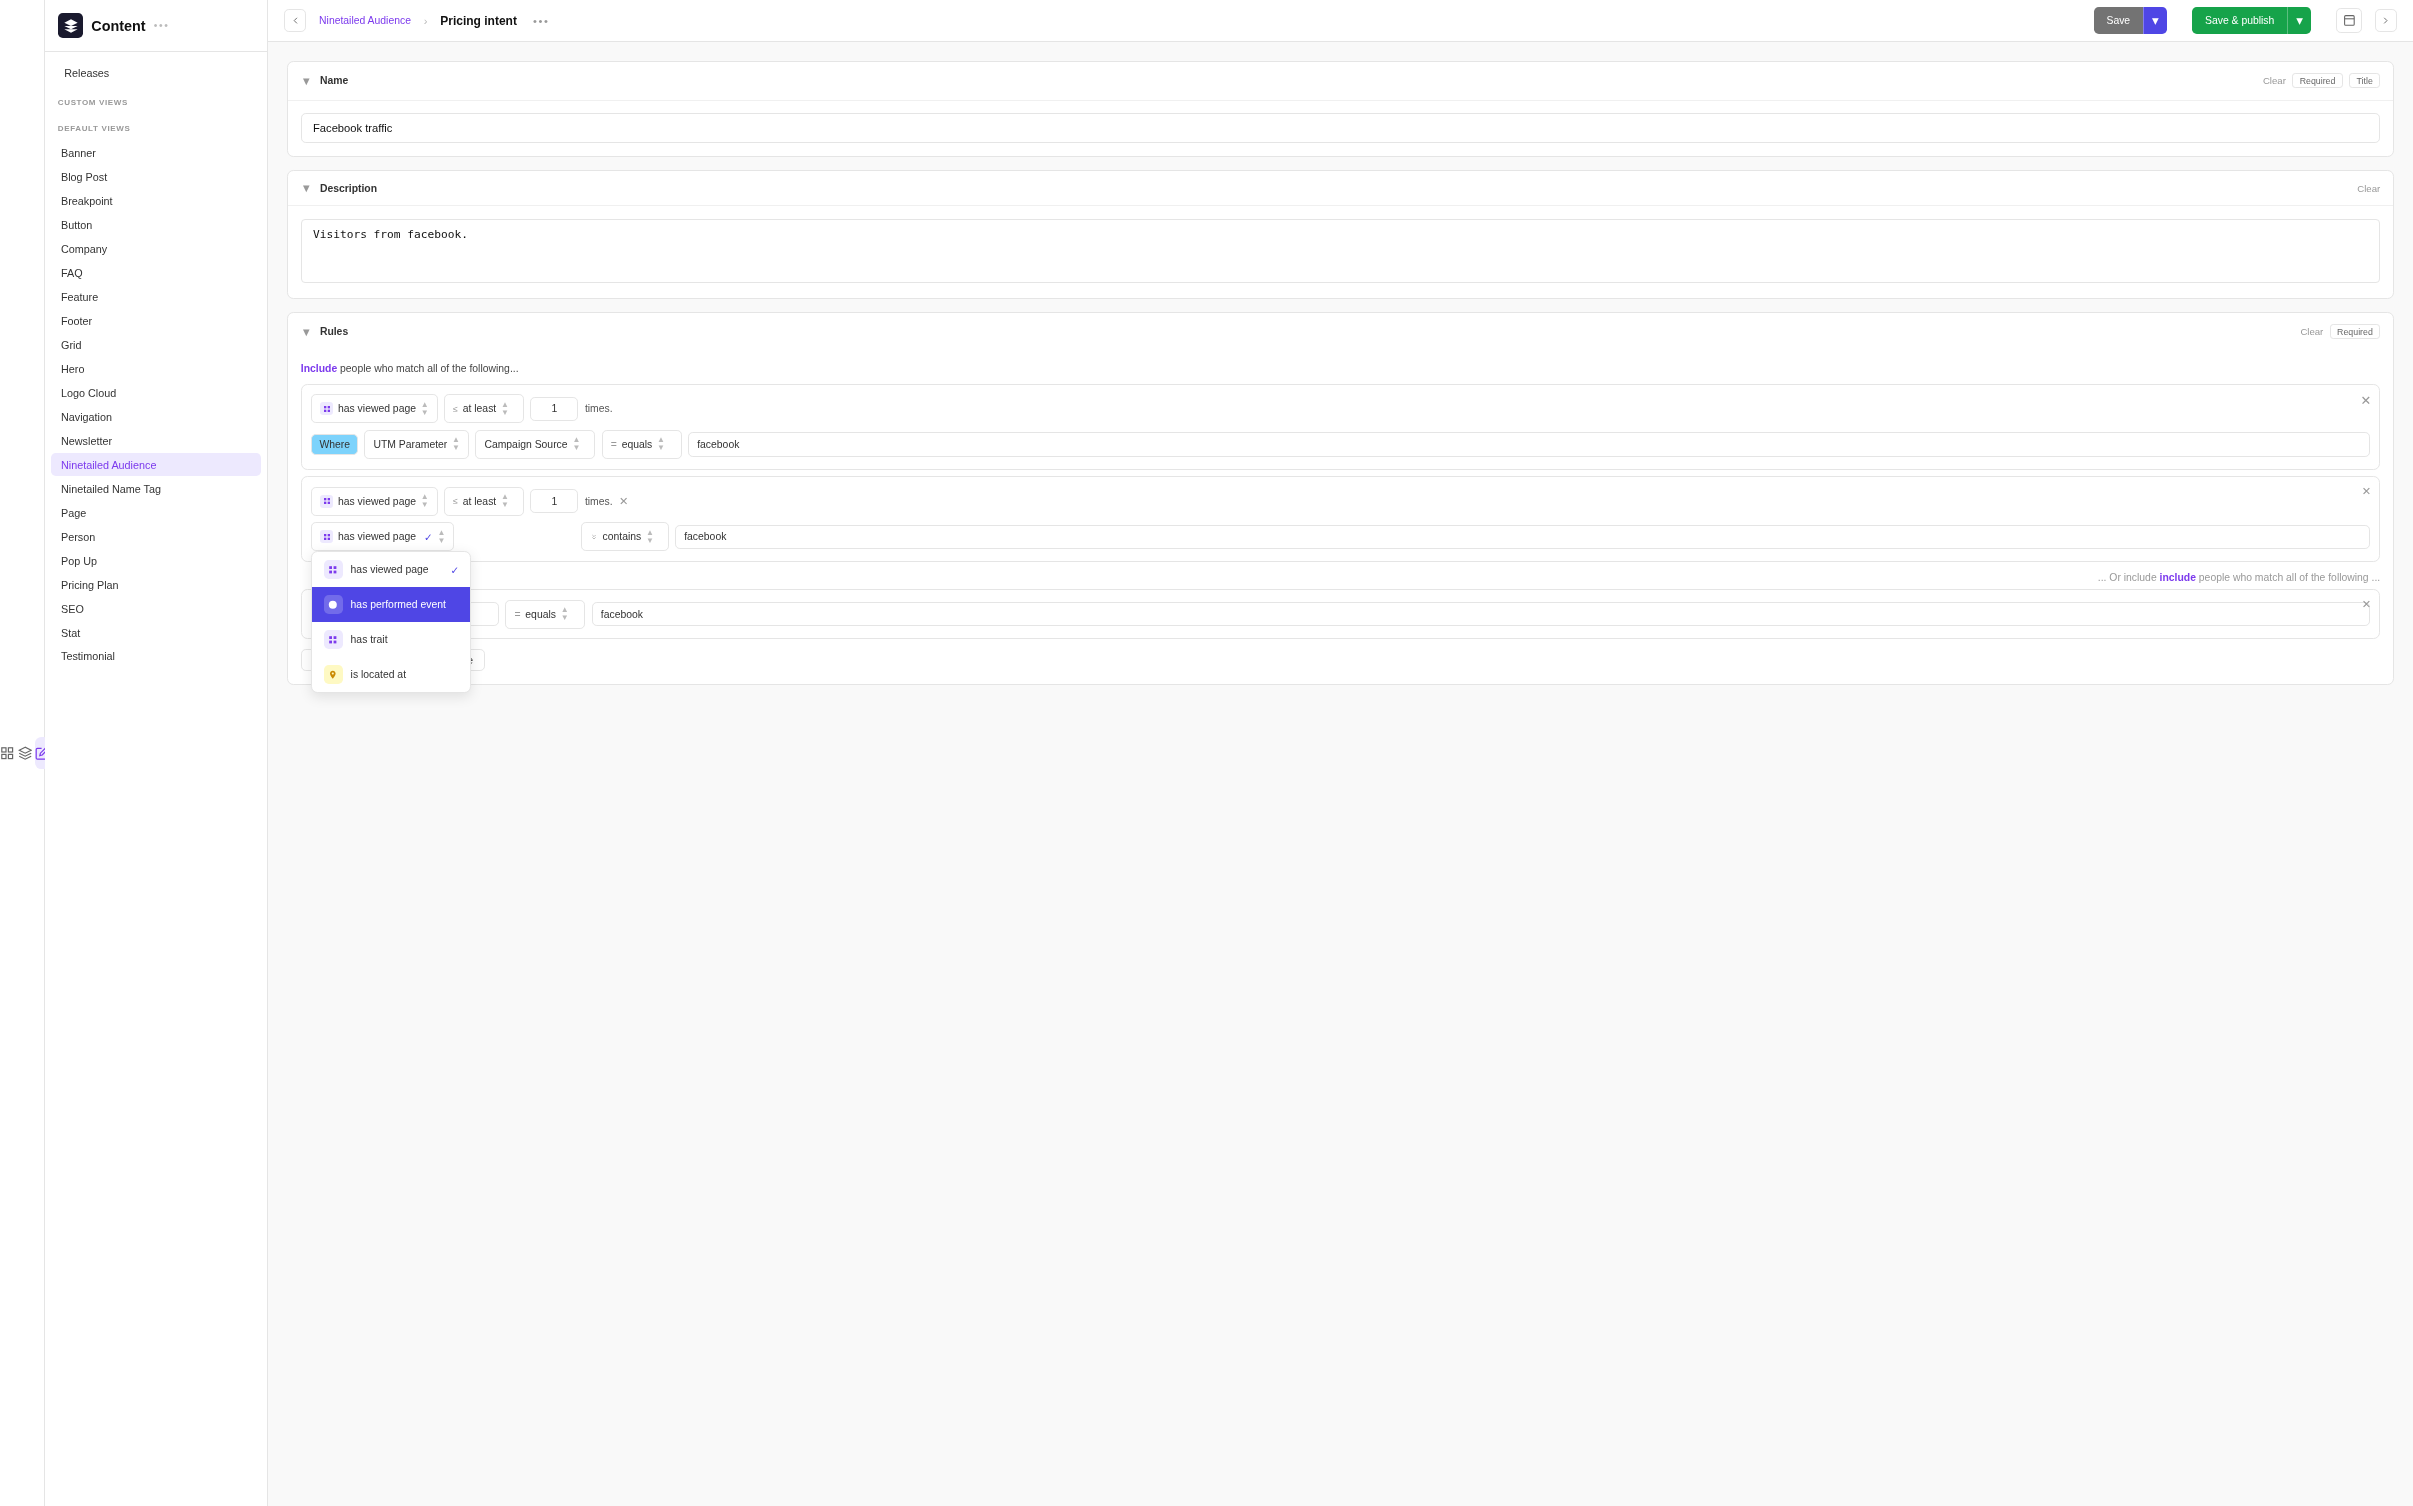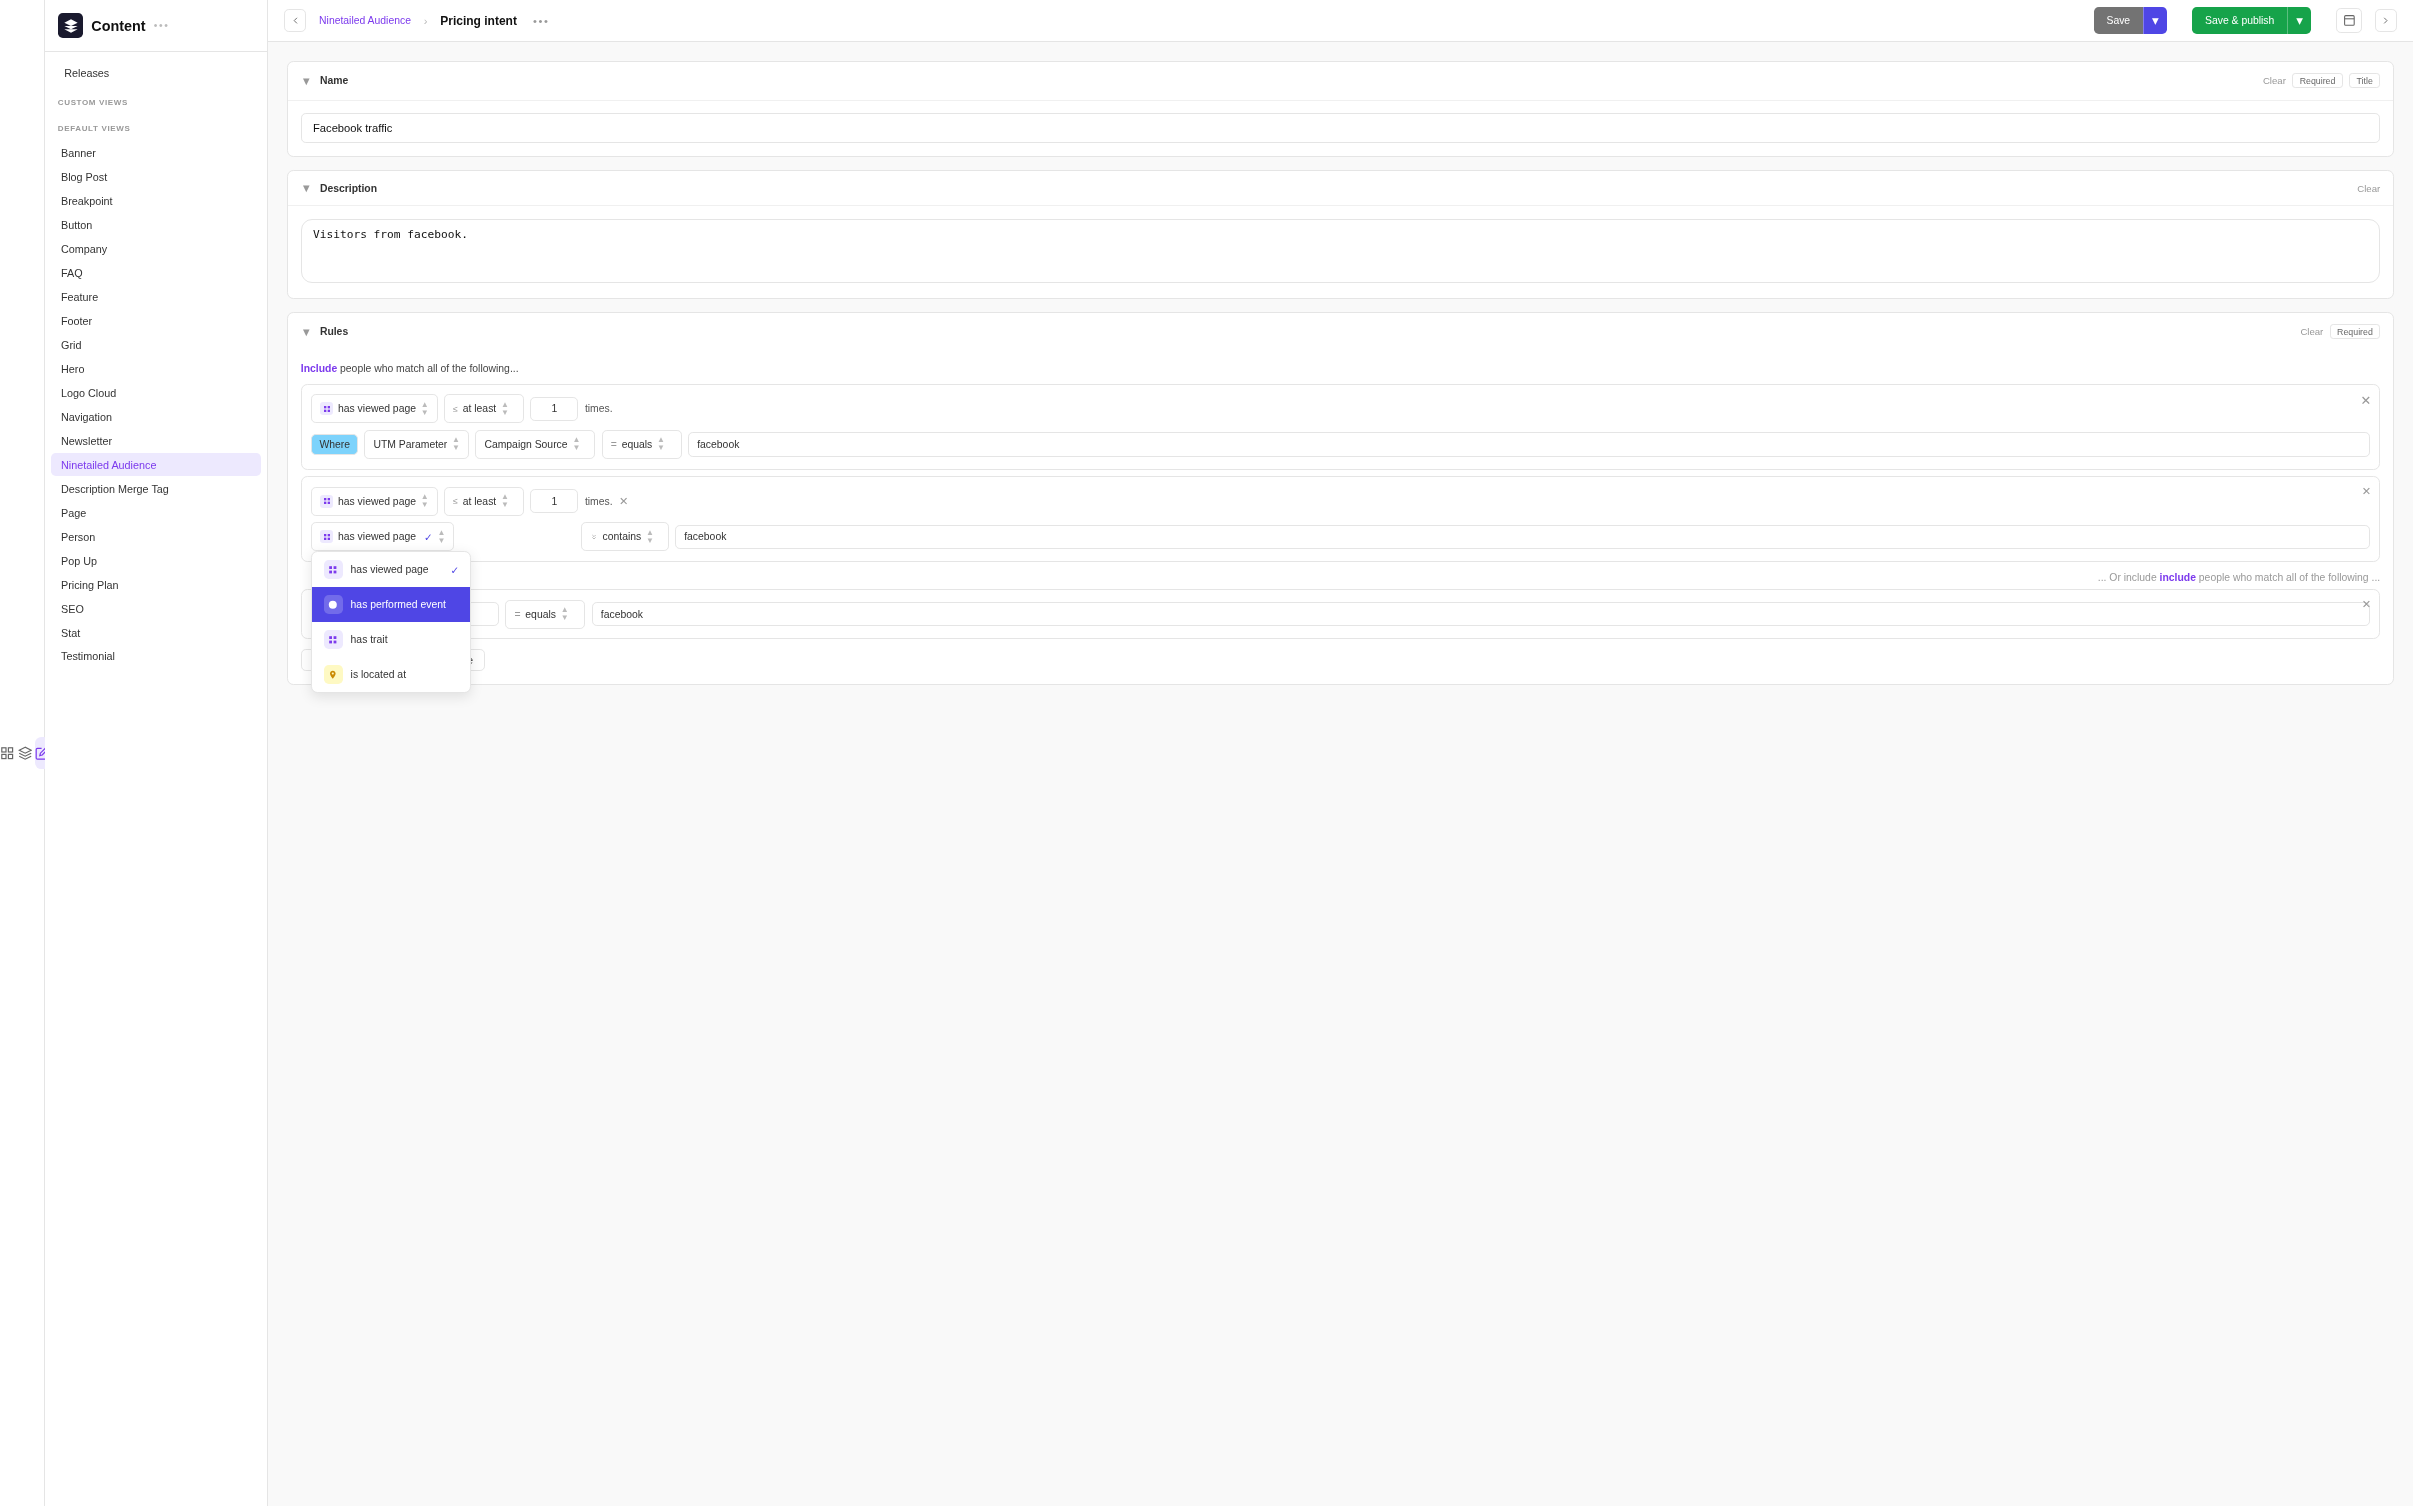--- a/index.html
+++ b/index.html
@@ -40,21 +40,21 @@
     .content-area { flex: 1; overflow-y: auto; padding: 19px; background: #f9f9f9; }
     .section-card { background: #fff; border: 0.8px solid #e5e5e5; border-radius: 6.4px; margin-bottom: 12.8px; }
     .section-header { display: flex; align-items: center; padding: 11.2px 12.8px; border-bottom: 0.8px solid #f0f0f0; }
     .section-arrow { color: #999; cursor: pointer; margin-right: 8px; }
     .section-label { font-size: 10.4px; font-weight: 600; color: #333; flex: 1; }
     .section-actions { display: flex; gap: 6.4px; align-items: center; }
     .action-link { color: #999; font-size: 9.6px; cursor: pointer; }
     .action-badge { border: 0.8px solid #e5e5e5; border-radius: 3.2px; padding: 1.6px 6.4px; font-size: 8.8px; color: #666; cursor: pointer; }
     .section-body { padding: 12.8px; }
     .text-input { width: 100%; border: 0.8px solid #e5e5e5; border-radius: 4.8px; padding: 8px 11.2px; font-size: 11.2px; color: #111; outline: none; }
-    .textarea-input { width: 100%; border: 0.8px solid #e5e5e5; border-radius: 11px; padding: 8px 11.2px; font-size: 11.2px; color: #111; outline: none; resize: none; min-height: 64px; }
+    .textarea-input { width: 100%; border: 0.8px solid #e5e5e5; border-radius: 4px; padding: 8px 11.2px; font-size: 11.2px; color: #111; outline: none; resize: none; min-height: 64px; }
 
     
     .rules-section { background: #fff; border: 0.8px solid #e5e5e5; border-radius: 6.4px; margin-bottom: 12.8px; }
     .rules-header { display: flex; align-items: center; padding: 11.2px 12.8px; }
     .rules-label { font-size: 10.4px; font-weight: 600; color: #333; flex: 1; }
     .rules-body { padding: 12.8px; }
     .include-text { font-size: 10.4px; color: #444; margin-bottom: 9.6px; }
     .include-keyword { color: #7c3aed; font-weight: 600; }
     .rule-block { border: 0.8px solid #e5e5e5; border-radius: 6.4px; padding: 9.6px; margin-bottom: 6.4px; position: relative; }
     .rule-close { position: absolute; top: 8px; right: 8px; color: #999; cursor: pointer; font-size: 12.8px; }
@@ -183,21 +183,21 @@
       <div class="sidebar-item"><span>Company</span></div>
       <div class="sidebar-item"><span>FAQ</span></div>
       <div class="sidebar-item"><span>Feature</span></div>
       <div class="sidebar-item"><span>Footer</span></div>
       <div class="sidebar-item"><span>Grid</span></div>
       <div class="sidebar-item"><span>Hero</span></div>
       <div class="sidebar-item"><span>Logo Cloud</span></div>
       <div class="sidebar-item"><span>Navigation</span></div>
       <div class="sidebar-item"><span>Newsletter</span></div>
       <div class="sidebar-item active"><span>Ninetailed Audience</span></div>
-      <div class="sidebar-item"><span>Description Merge Tag</span></div>
+      <div class="sidebar-item"><span>Ninetailed Name Tag</span></div>
       <div class="sidebar-item"><span>Page</span></div>
       <div class="sidebar-item"><span>Person</span></div>
       <div class="sidebar-item"><span>Pop Up</span></div>
       <div class="sidebar-item"><span>Pricing Plan</span></div>
       <div class="sidebar-item"><span>SEO</span></div>
       <div class="sidebar-item"><span>Stat</span></div>
       <div class="sidebar-item"><span>Testimonial</span></div>
     </div>
   </div>
 

